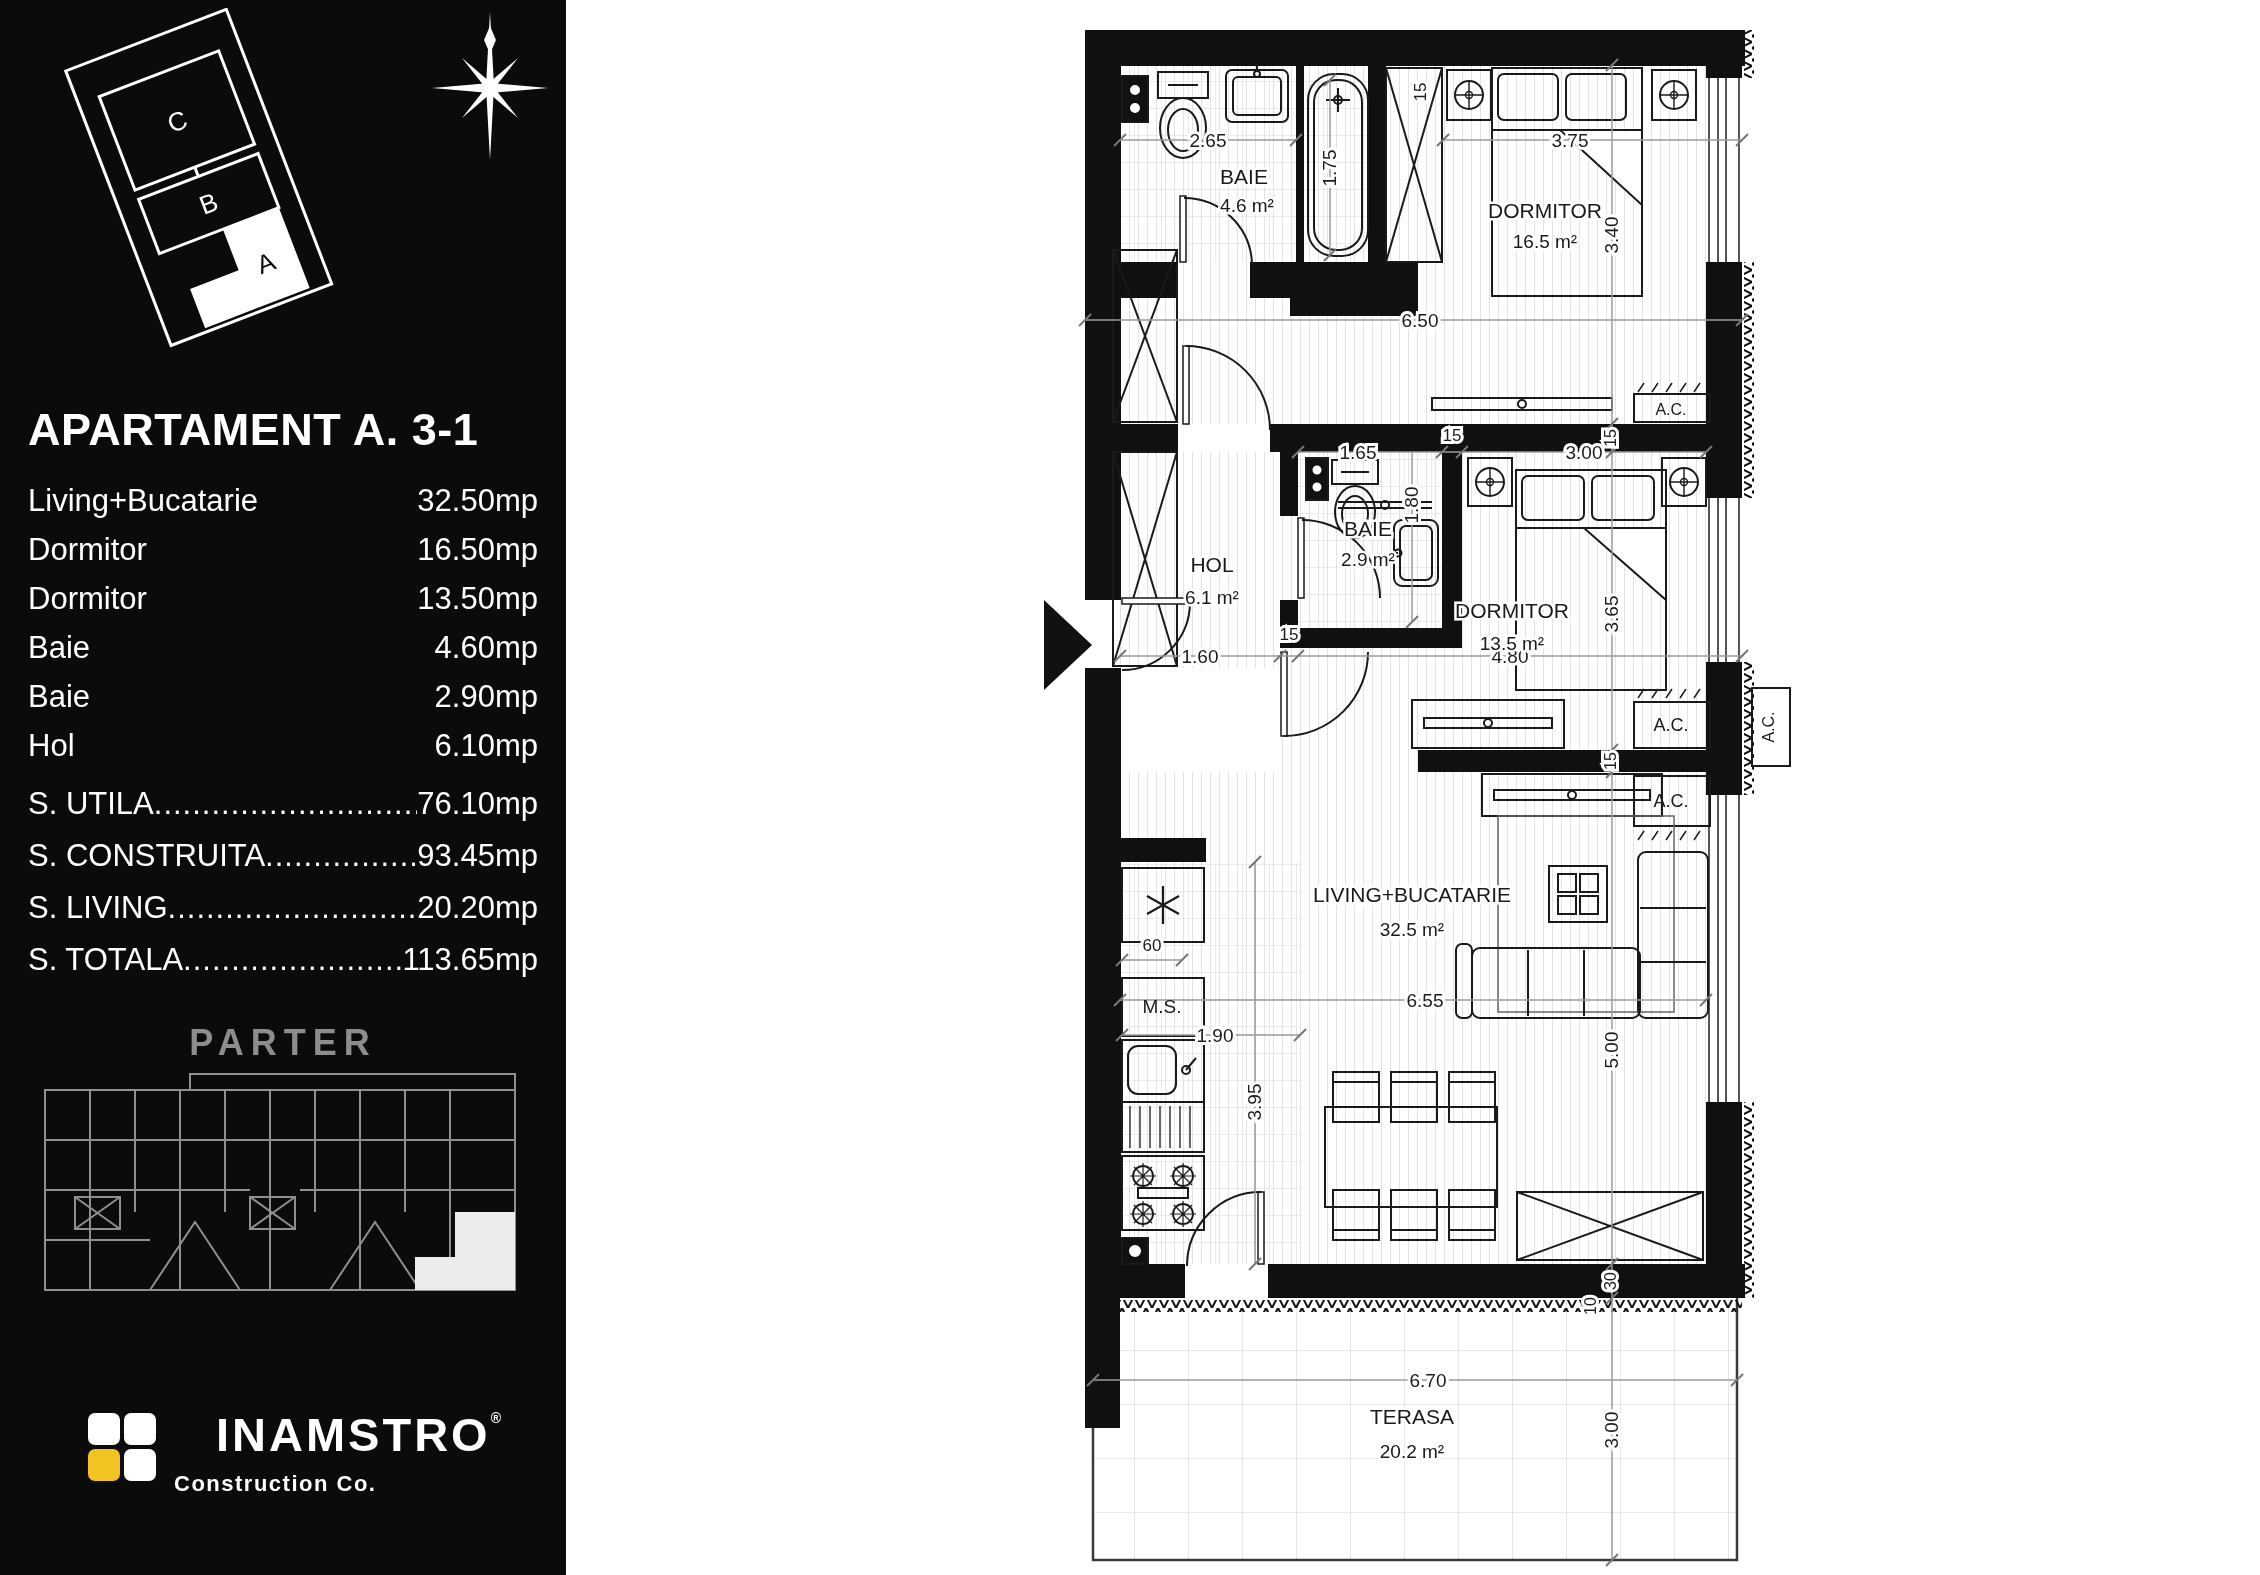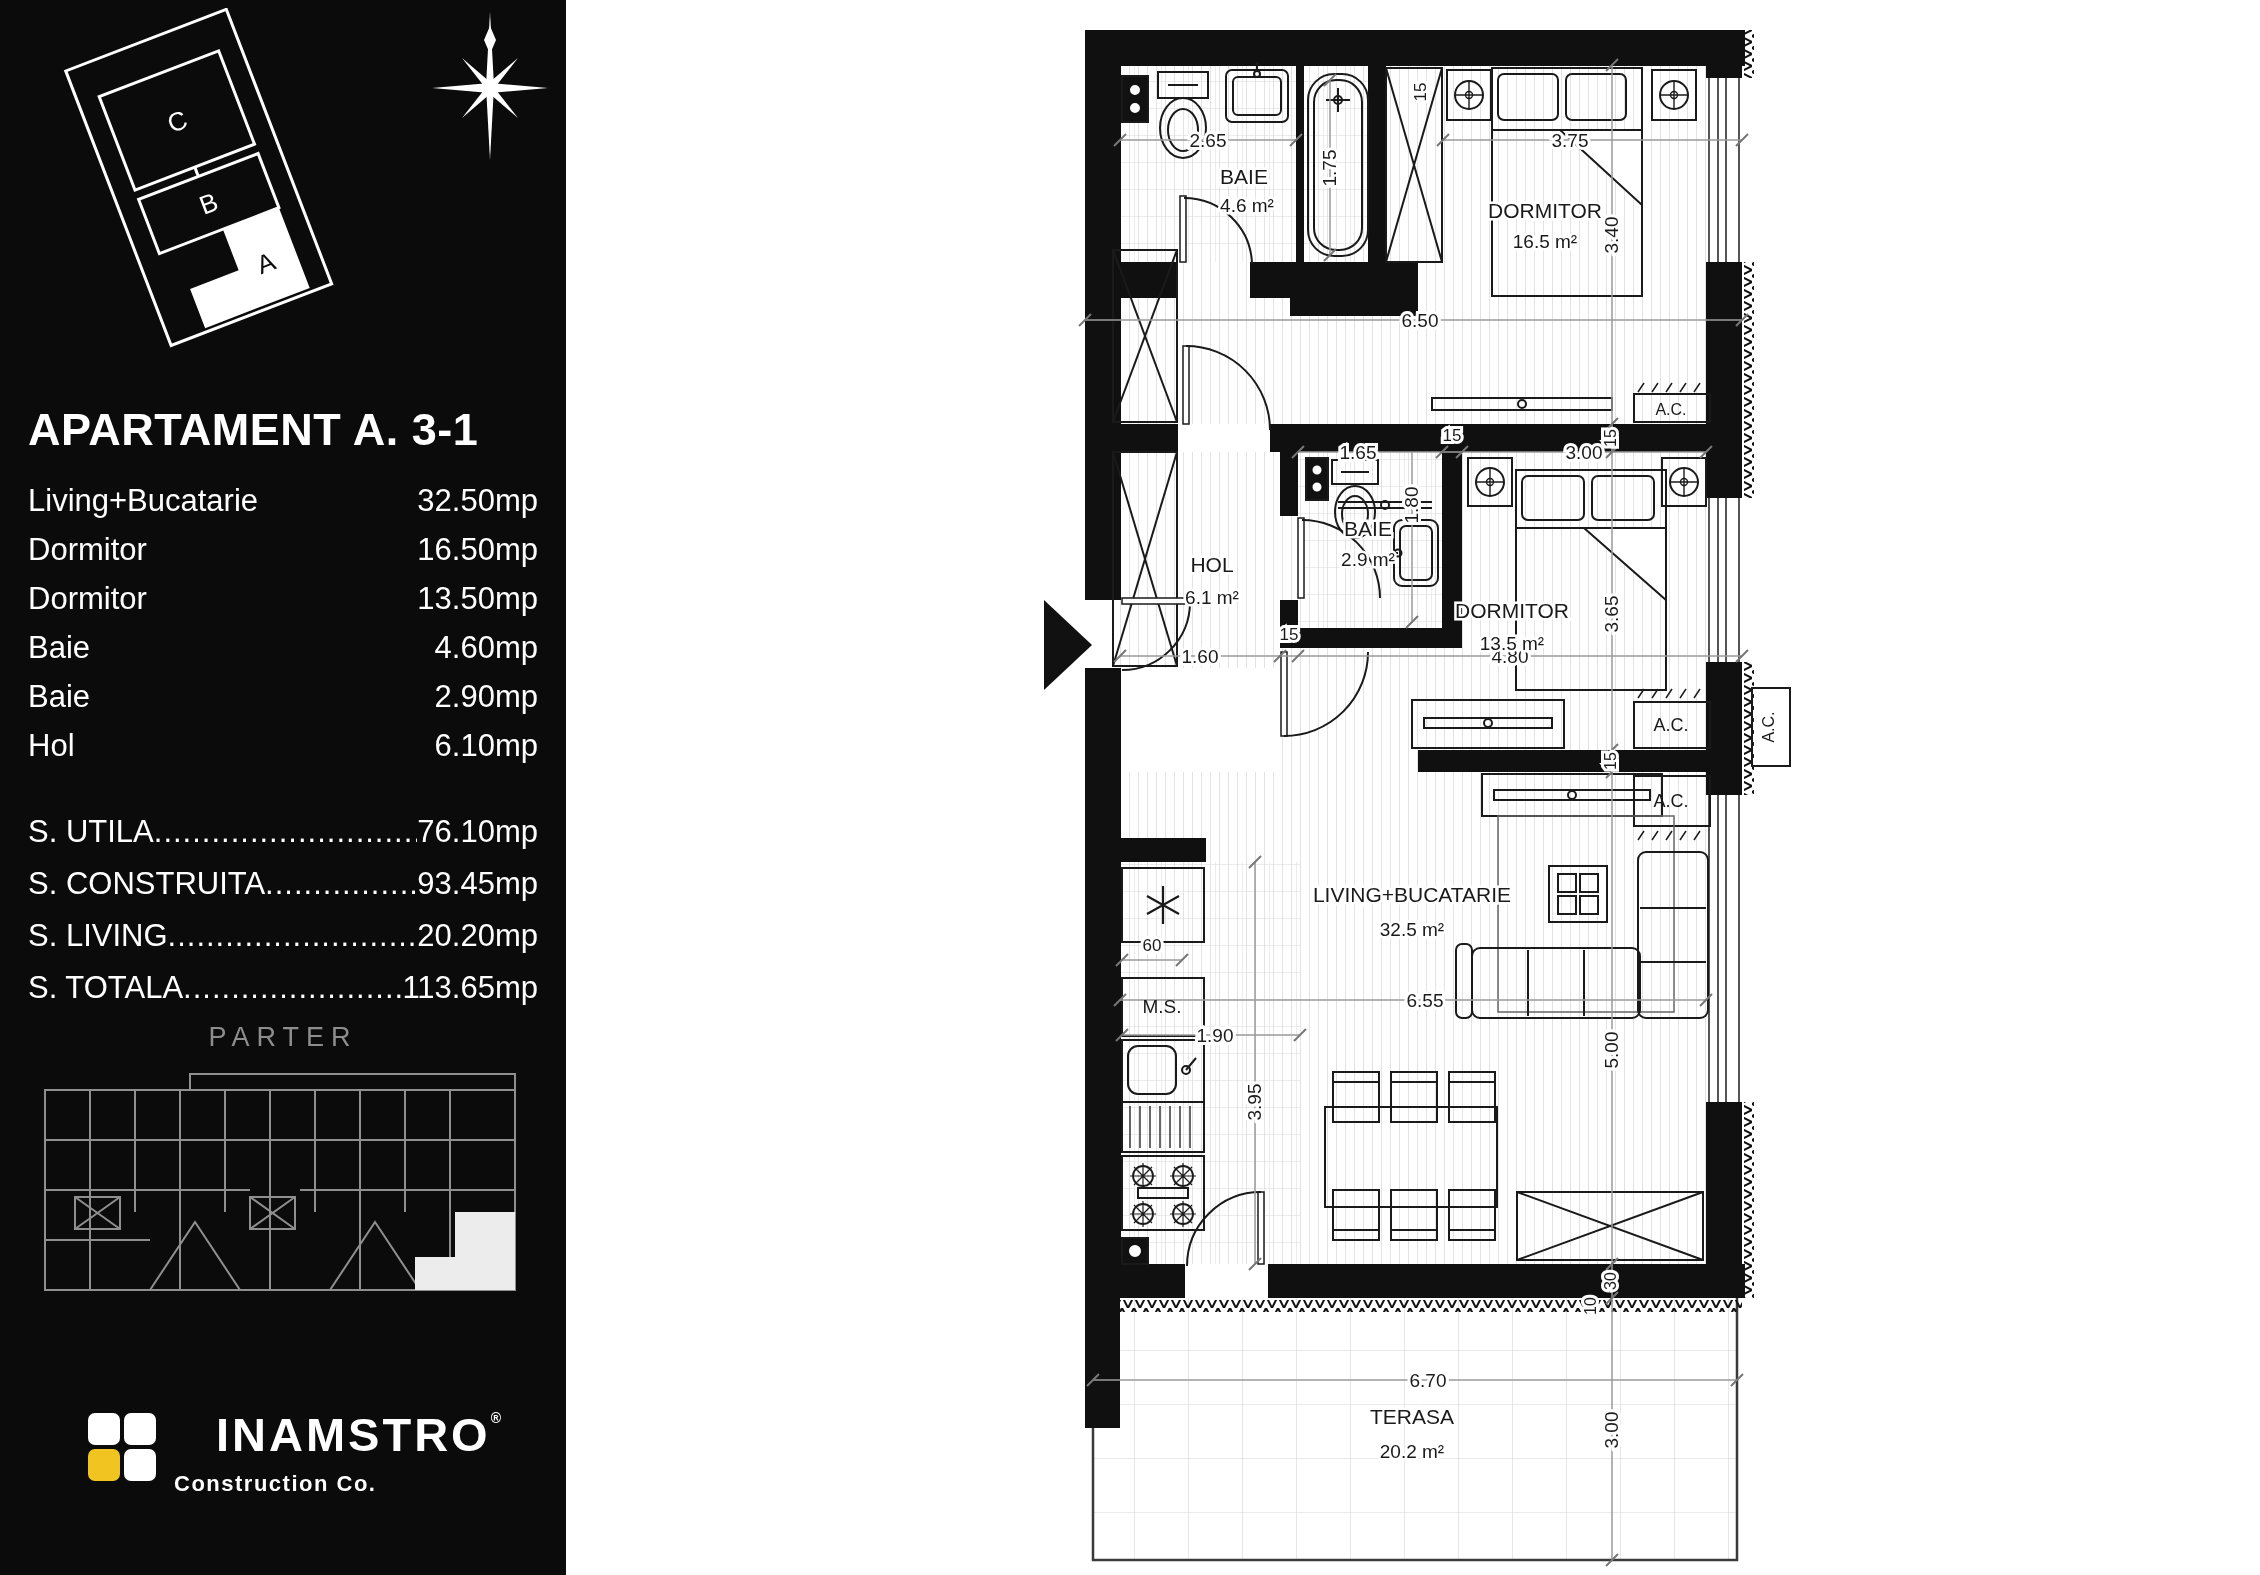--- a/index.html
+++ b/index.html
@@ -6,25 +6,25 @@
   .canvas{position:relative;width:2260px;height:1575px;background:#fff;overflow:hidden;
           font-family:"Liberation Sans", sans-serif;}
   .sidebar{position:absolute;left:0;top:0;width:566px;height:1575px;background:#0b0b0b;color:#fff;}
   .bldg-icon{position:absolute;left:55px;top:8px;width:290px;height:340px;}
   .compass{position:absolute;left:420px;top:8px;width:140px;height:160px;}
   .apt-title{position:absolute;left:28px;top:364px;width:520px;font-size:45px;font-weight:bold;
              letter-spacing:.5px;white-space:nowrap;margin-top:40px;}
   .room-list{position:absolute;left:28px;top:483px;width:510px;}
   .room-row{display:flex;justify-content:space-between;align-items:baseline;height:49px;
             font-size:31px;}
-  .tot-list{position:absolute;left:28px;top:786px;width:510px;margin-top:28px;}
+  .tot-list{position:absolute;left:28px;top:786px;width:510px;}
   .tot-row{display:flex;align-items:baseline;height:52px;font-size:31px;}
   .tot-row .dots{flex:1;overflow:hidden;white-space:nowrap;letter-spacing:1px;}
-  .floor-label{position:absolute;left:0;top:1022px;width:566px;text-align:center;font-size:27px;
-               font-weight:400;color:#8d8d8d;letter-spacing:7px;}
+  .floor-label{position:absolute;left:0;top:1022px;width:566px;text-align:center;font-size:36px;
+               font-weight:700;color:#8d8d8d;letter-spacing:7px;}
   .mini-plan{position:absolute;left:0;top:1062px;width:566px;height:245px;}
   .logo{position:absolute;left:88px;top:1411px;}
   .logo-squares{position:absolute;left:0;top:2px;width:68px;height:68px;display:grid;
                 grid-template-columns:32px 32px;grid-template-rows:32px 32px;gap:4px;}
   .logo-squares span{border-radius:7px;background:#fff;display:block;}
   .logo-name{position:absolute;left:84px;top:-4px;font-size:47px;font-weight:bold;
              letter-spacing:3px;white-space:nowrap;margin-left:44px;}
   .logo-reg{font-size:14px;vertical-align:28px;letter-spacing:0;}
   .logo-sub{position:absolute;left:86px;top:60px;font-size:22px;font-weight:600;
             letter-spacing:1.5px;white-space:nowrap;}

